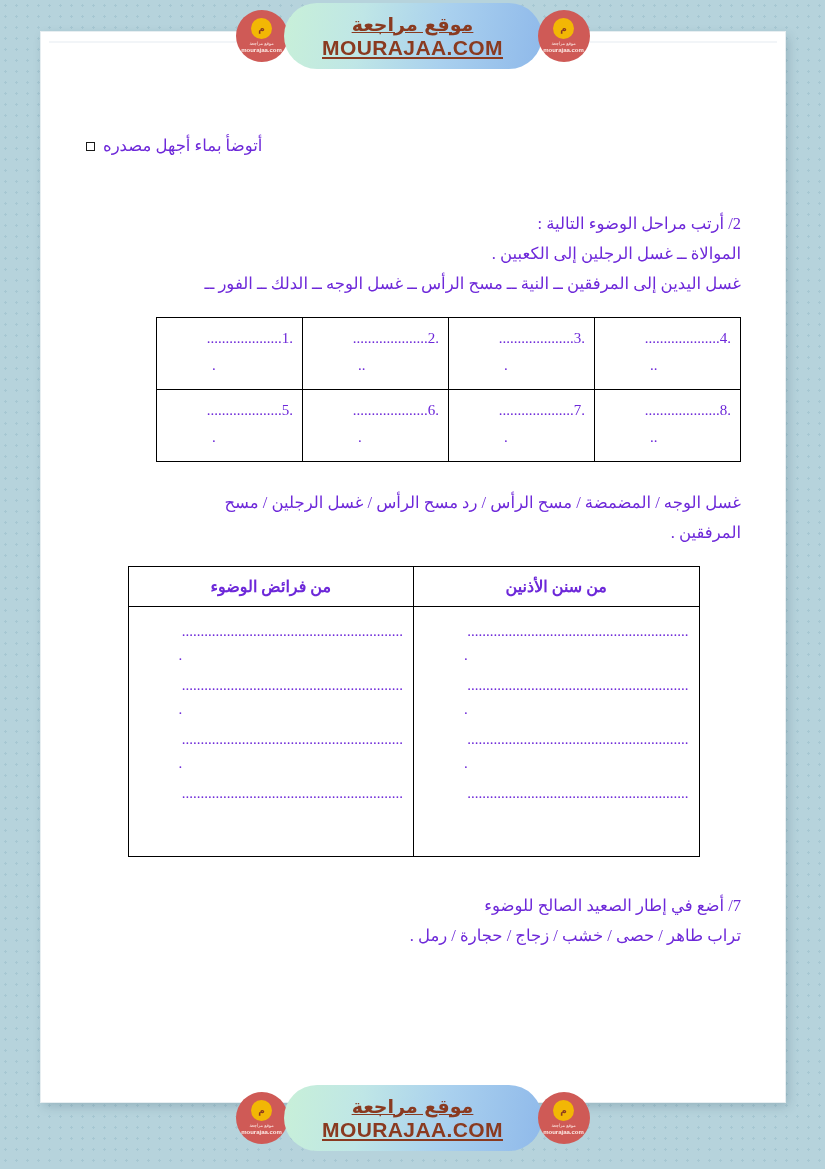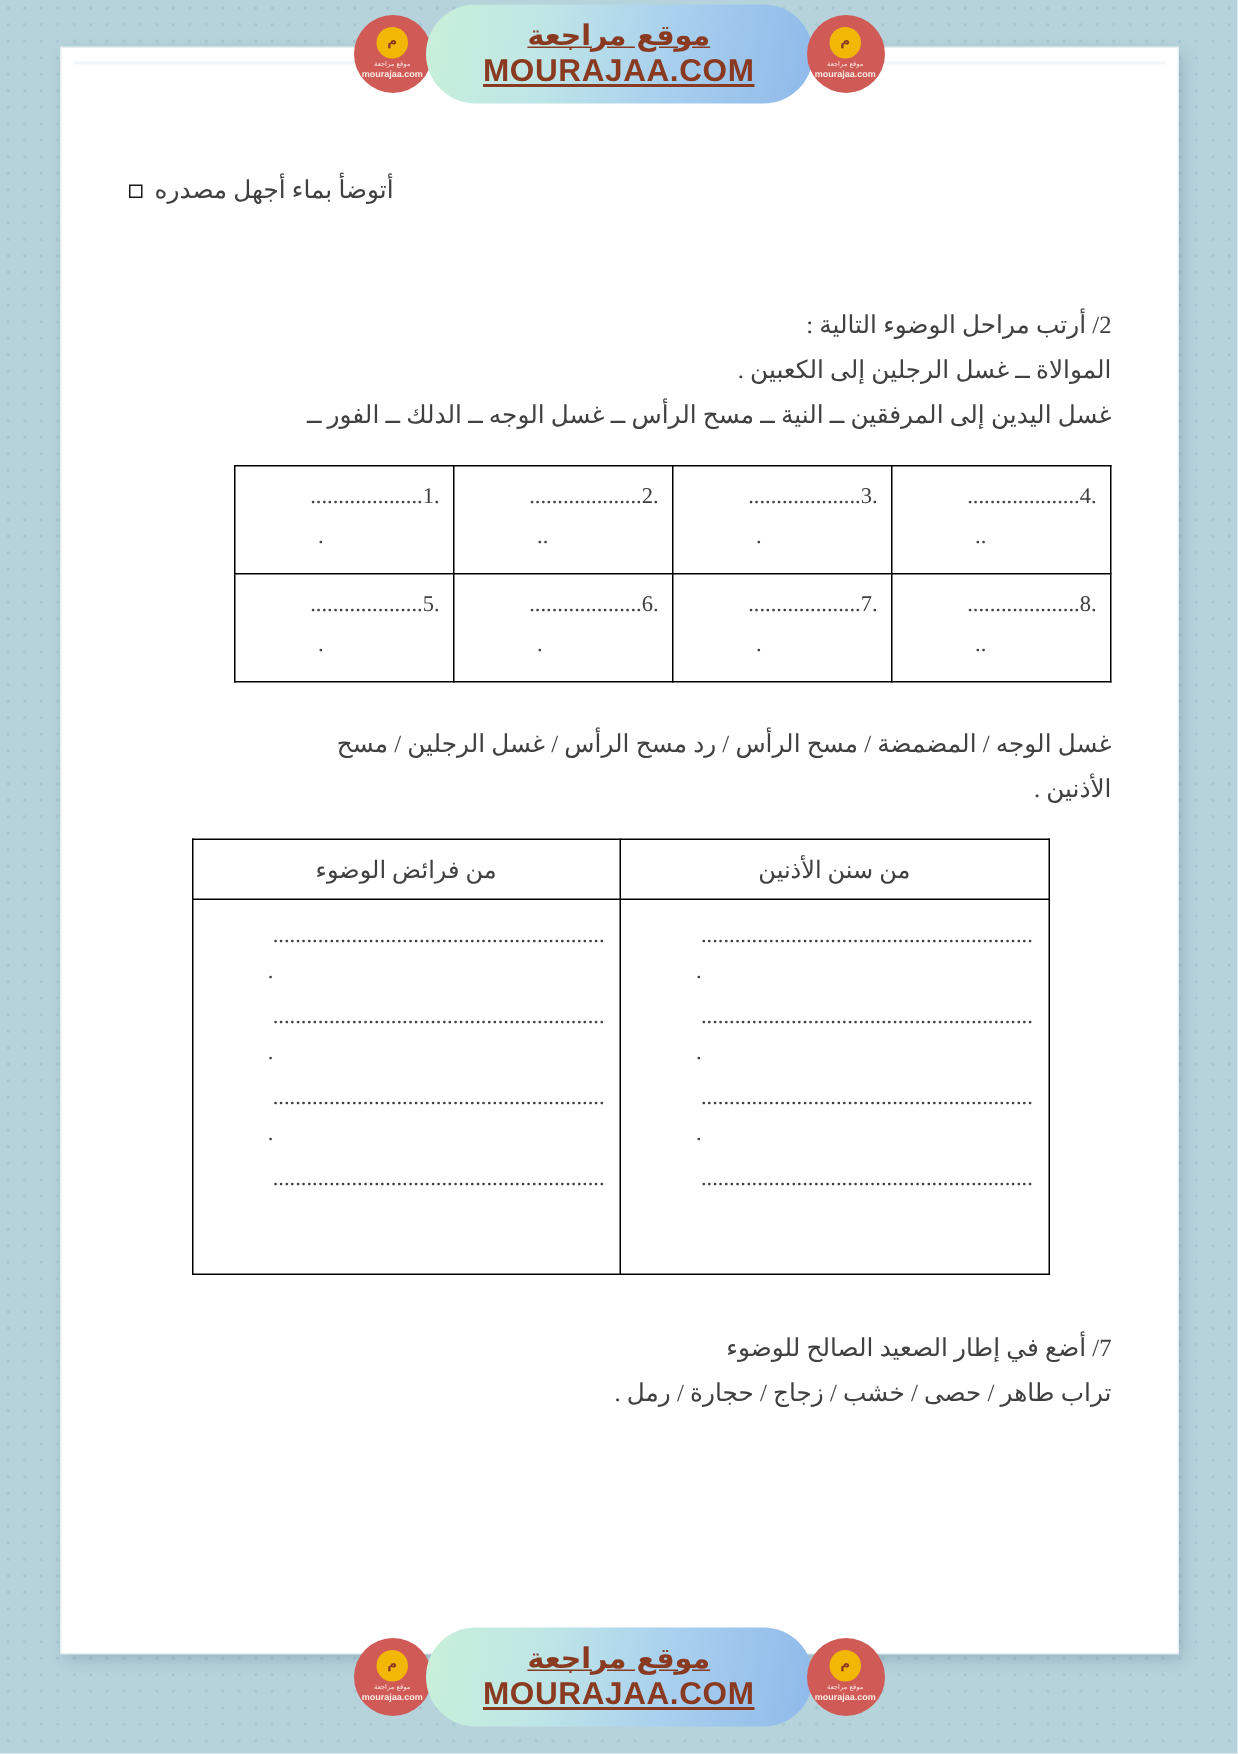--- a/index.html
+++ b/index.html
@@ -79,33 +79,33 @@
     color: #fde9e4; direction: rtl; line-height: 1.25;
   }
   .wm-logo-tx2 {
     font-family: "Liberation Sans", sans-serif; font-size: 6px; font-weight: bold;
     color: #fde9e4; line-height: 1.25;
   }
 
   
   .content {
     position: absolute;
-    left: 41px; top: 16px;
+    left: 41px; top: 35px;
     width: 744px; height: 1070px;
     direction: rtl;
     padding: 96px 44px 20px 45px;
-    color: #404040;
+    color: #6d28d9;
   }
   .line {
     font-size: 16.5px;
     line-height: 30px;
     text-align: right;
     white-space: nowrap;
   }
-  .q-head { margin-top: 12px; }
+  .q-head { margin-top: 0; }
   .spacer-a { height: 48px; }
   .spacer-b { height: 18px; }
   .spacer-c { height: 26px; }
   .spacer-d { height: 18px; }
   .spacer-e { height: 34px; }
 
   .checkbox-line { display: flex; justify-content: flex-end; align-items: center; gap: 8px; }
   .checkbox-glyph {
     display: inline-block;
     width: 9px; height: 9px;
@@ -139,21 +139,21 @@
 
   .tbl-cat {
     width: 572px;
     margin: 0 auto 0 auto;
     table-layout: fixed;
   }
   .tbl-cat th {
     border: 1px solid #000;
     height: 40px;
     font-size: 16px;
-    font-weight: normal;
+    font-weight: bold;
     text-align: center;
     vertical-align: middle;
   }
   .tbl-cat td {
     border: 1px solid #000;
     border-top: none; border-bottom: none;
     height: 250px;
     vertical-align: top;
     padding: 12px 10px 10px 10px;
     font-size: 15px;
@@ -221,21 +221,21 @@
           <span class="num">.5</span><span>....................</span>
           <span class="tail">.</span>
         </td>
       </tr>
     </tbody>
   </table>
 
   <div class="spacer-c"></div>
 
   <div class="line">غسل الوجه / المضمضة / مسح الرأس / رد مسح الرأس / غسل الرجلين / مسح</div>
-  <div class="line">الأذنين .</div>
+  <div class="line">المرفقين .</div>
 
   <div class="spacer-d"></div>
 
   <table class="tbl-cat">
     <thead>
       <tr>
         <th>من سنن الأذنين</th>
         <th>من فرائض الوضوء</th>
       </tr>
     </thead>

